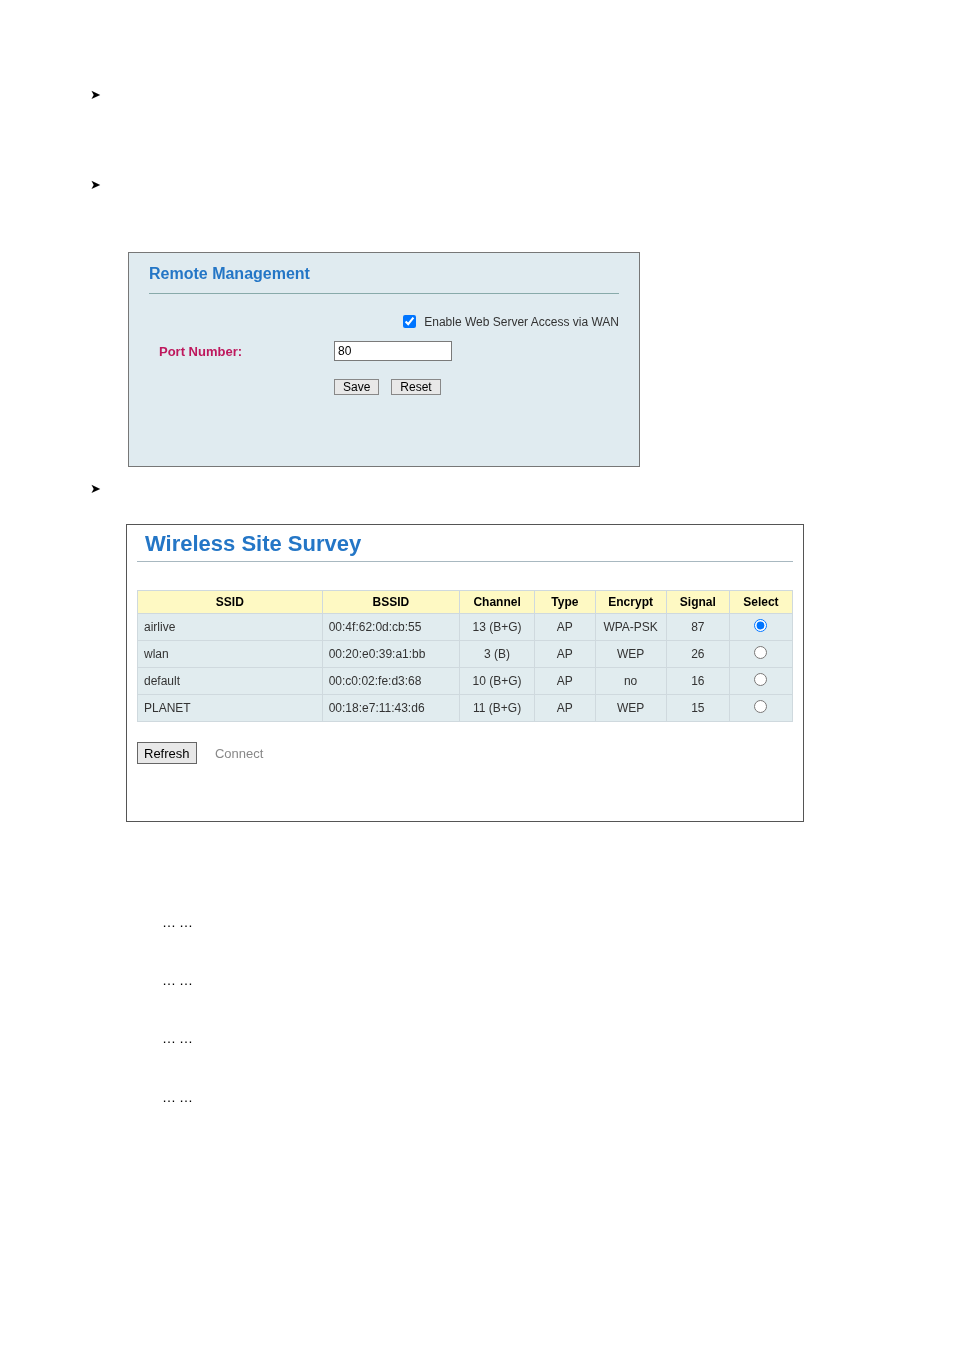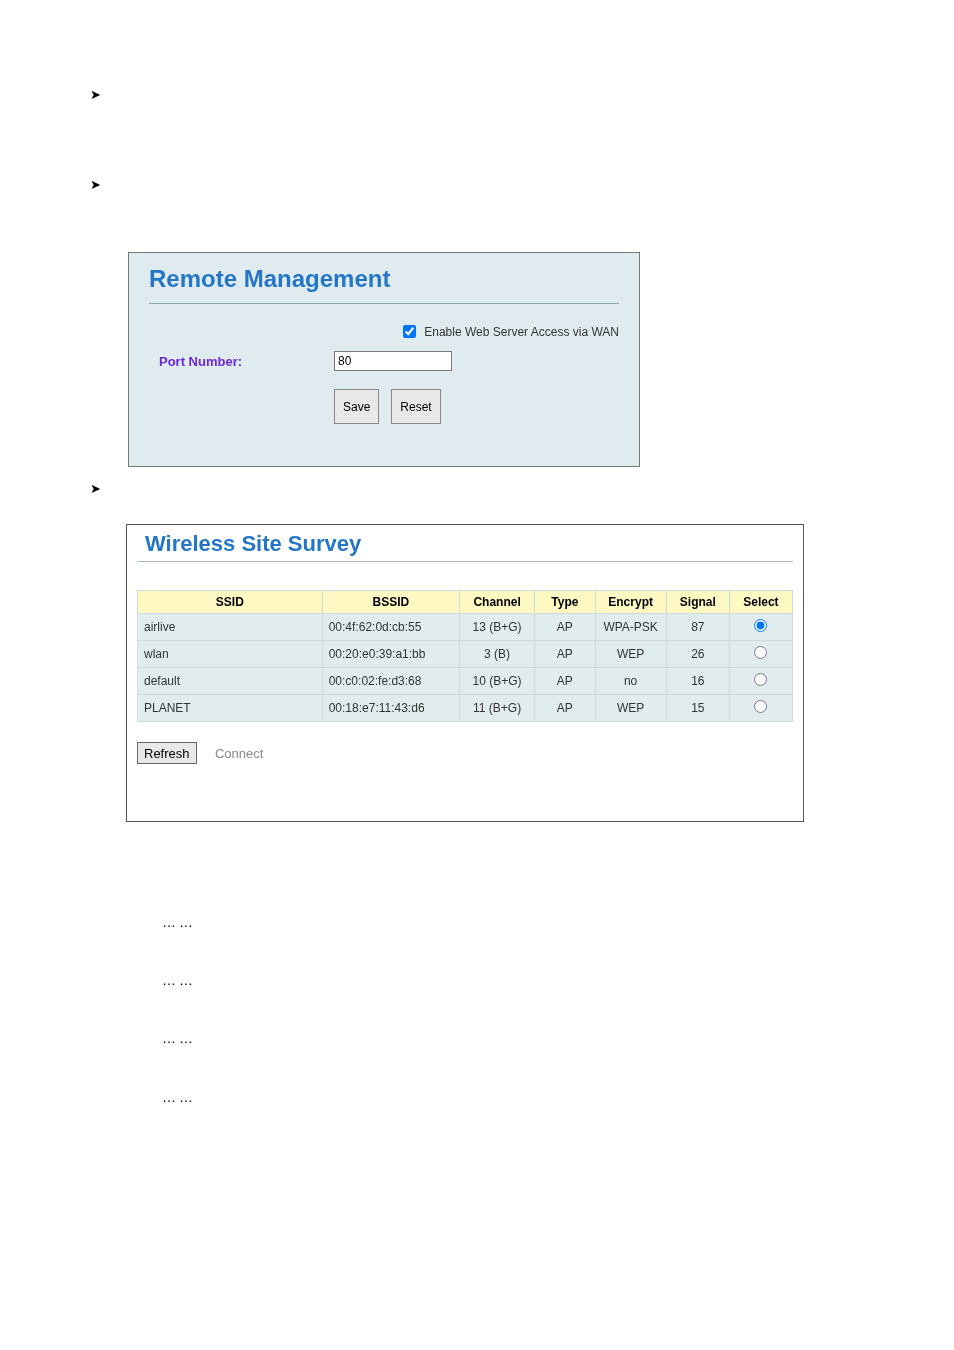--- a/index.html
+++ b/index.html
@@ -29,60 +29,60 @@
   .panel {
     position: absolute;
     border: 1px solid #777;
     background: #e0ebf0;
   }
   .panel-inner {
     padding: 12px 20px 20px 20px;
   }
   .panel-title {
     color: #2476c6;
-    font-size: 24px;
+    font-size: 16px;
     font-weight: bold;
     margin-bottom: 10px;
   }
   .panel-sep {
     border: none;
     border-top: 1px solid #8aa;
     margin: 4px 0 18px 0;
   }
   .rm-row {
     display: flex;
     align-items: center;
     margin-bottom: 10px;
   }
   .rm-label {
     width: 175px;
     font-size: 13px;
     font-weight: bold;
-    color: #6d28d9;
+    color: #be185d;
     padding-left: 10px;
   }
   .chk {
     margin-right: 8px;
   }
   .chk-label {
     font-size: 12px;
     color: #333;
   }
   .txt-input {
     font-family: Arial, sans-serif;
     font-size: 12px;
     height: 18px;
     padding: 0 3px;
     border: 1px solid #7a7a7a;
     background: #fff;
   }
   .btn {
     font-family: Arial, sans-serif;
     font-size: 12px;
-    height: 35px;
+    height: 16px;
     background: #e8e8e8;
     border: 1px solid #888;
     cursor: pointer;
     padding: 0 8px;
   }
   .wss-panel {
     position: absolute;
     border: 1px solid #555;
     background: #fff;
   }

